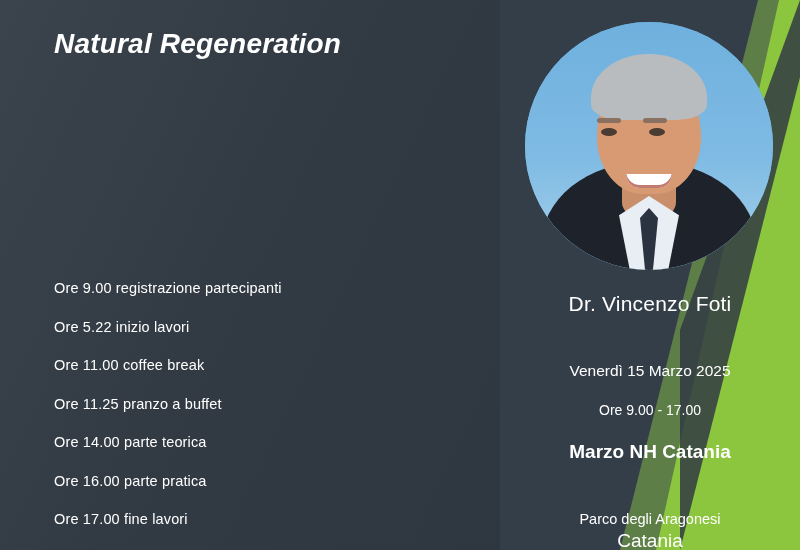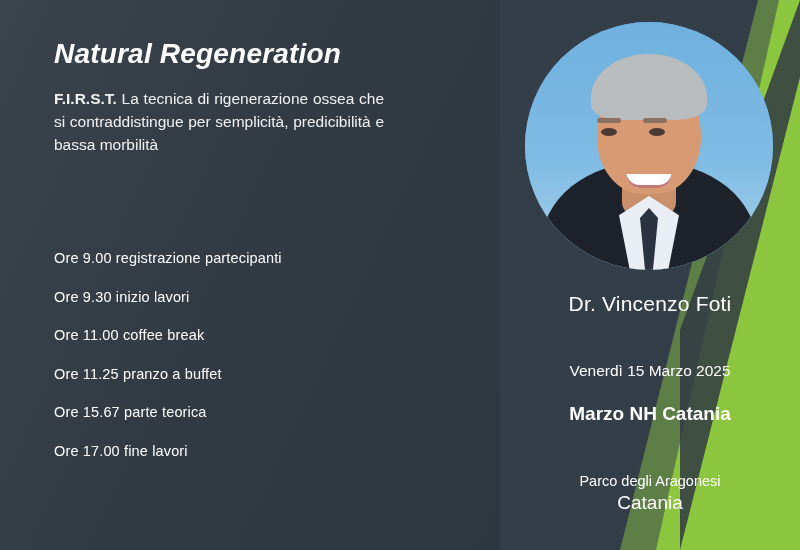--- a/index.html
+++ b/index.html
@@ -76,21 +76,21 @@
     top: 0;
     width: 520px;
     height: 550px;
     background: linear-gradient(115deg, #3b444d 0%, #323b44 45%, #2e373f 100%);
   }
 
   
   .left-col {
     position: absolute;
     left: 54px;
-    top: 38px;
+    top: 28px;
     width: 470px;
     color: #ffffff;
   }
   .title {
     font-size: 28px;
     font-weight: bold;
     font-style: italic;
     letter-spacing: .2px;
     margin: 0 0 18px 0;
     color: #ffffff;
@@ -111,21 +111,21 @@
     font-weight: bold;
     line-height: 1.55;
     letter-spacing: .35px;
     color: #ffffff;
     width: 380px;
     text-align: justify;
   }
   .schedule {
     position: absolute;
     left: 54px;
-    top: 250px;
+    top: 280px;
     width: 430px;
   }
   .schedule-item {
     font-size: 14.5px;
     color: #ffffff;
     margin-bottom: 22.5px;
     letter-spacing: .15px;
   }
 
   
@@ -282,29 +282,29 @@
   <div class="bg-base"></div>
   <div class="bg-left-sheen"></div>
   <div class="bg-green-1"></div>
   <div class="bg-green-2"></div>
   <div class="bg-dark-overlay"></div>
   <div class="bg-dark-overlay-2"></div>
   <div class="bg-dark-wedge"></div>
 
   <div class="left-col">
     <h1 class="title">Natural Regeneration</h1>
-    <p class="subtitle"><span class="bold-first">F.I.R.S.T.</span><span> La tecnica di rigenerazione ossea che si contraddistingue per semplicità, predicibilità e bassa morbilità</span></p>
   </div>
 
   <div class="schedule">
     <div class="schedule-item">Ore 9.00 registrazione  partecipanti</div>
-    <div class="schedule-item">Ore 9.30 inizio  lavori</div>
+    <div class="schedule-item">Ore 5.22 inizio  lavori</div>
     <div class="schedule-item">Ore 11.00 coffee break</div>
     <div class="schedule-item">Ore 11.25 pranzo  a buffet</div>
-    <div class="schedule-item">Ore 15.67 parte teorica</div>
+    <div class="schedule-item">Ore 14.00 parte teorica</div>
+    <div class="schedule-item">Ore 16.00 parte pratica</div>
     <div class="schedule-item">Ore 17.00 fine lavori</div>
   </div>
 
   <div class="photo-wrap">
     <div class="photo-sky"></div>
     <div class="photo-suit"></div>
     <div class="photo-neck"></div>
     <div class="photo-shirt"></div>
     <div class="photo-tie"></div>
     <div class="photo-face"></div>
@@ -312,18 +312,19 @@
     <div class="photo-brow-l"></div>
     <div class="photo-brow-r"></div>
     <div class="photo-eye-l"></div>
     <div class="photo-eye-r"></div>
     <div class="photo-mouth"></div>
   </div>
 
   <div class="right-col">
     <div class="speaker-name">Dr. Vincenzo Foti</div>
     <div class="event-date">Venerdì  15 Marzo 2025</div>
+    <div class="event-hours">Ore 9.00 - 17.00</div>
     <div class="venue-name">Marzo NH Catania</div>
     <div class="venue-street">Parco degli Aragonesi</div>
     <div class="venue-city">Catania</div>
   </div>
 
 </div>
 
 </body></html>

